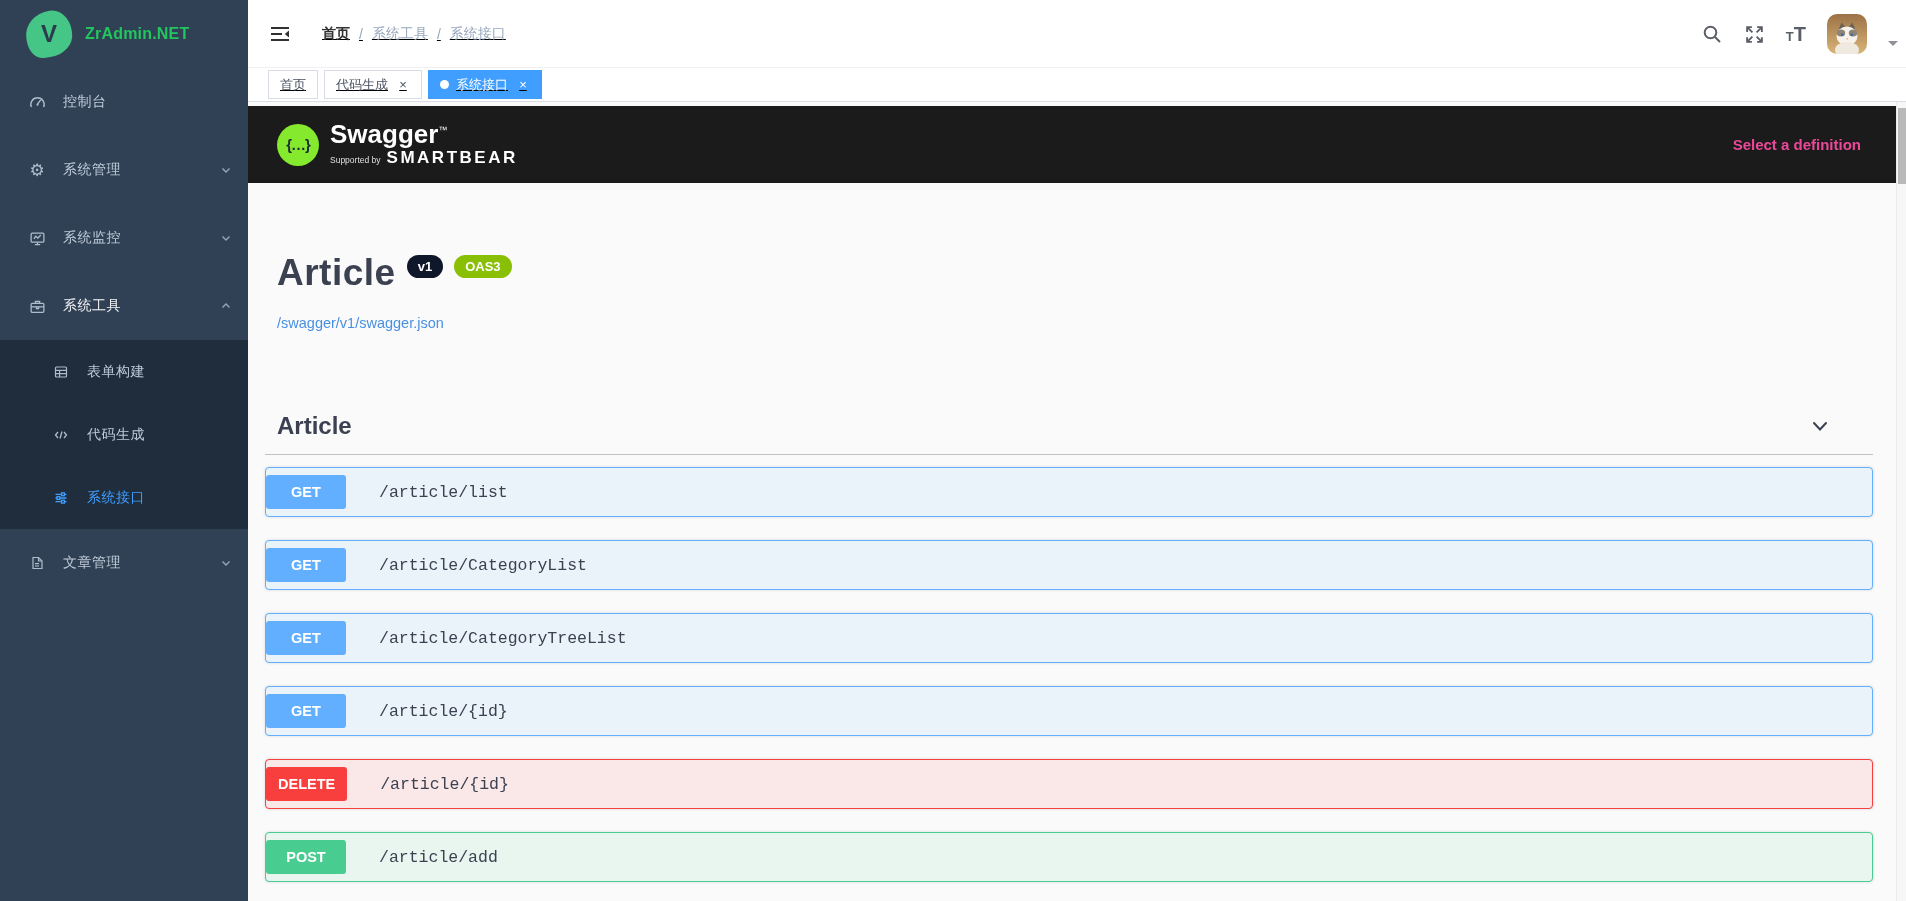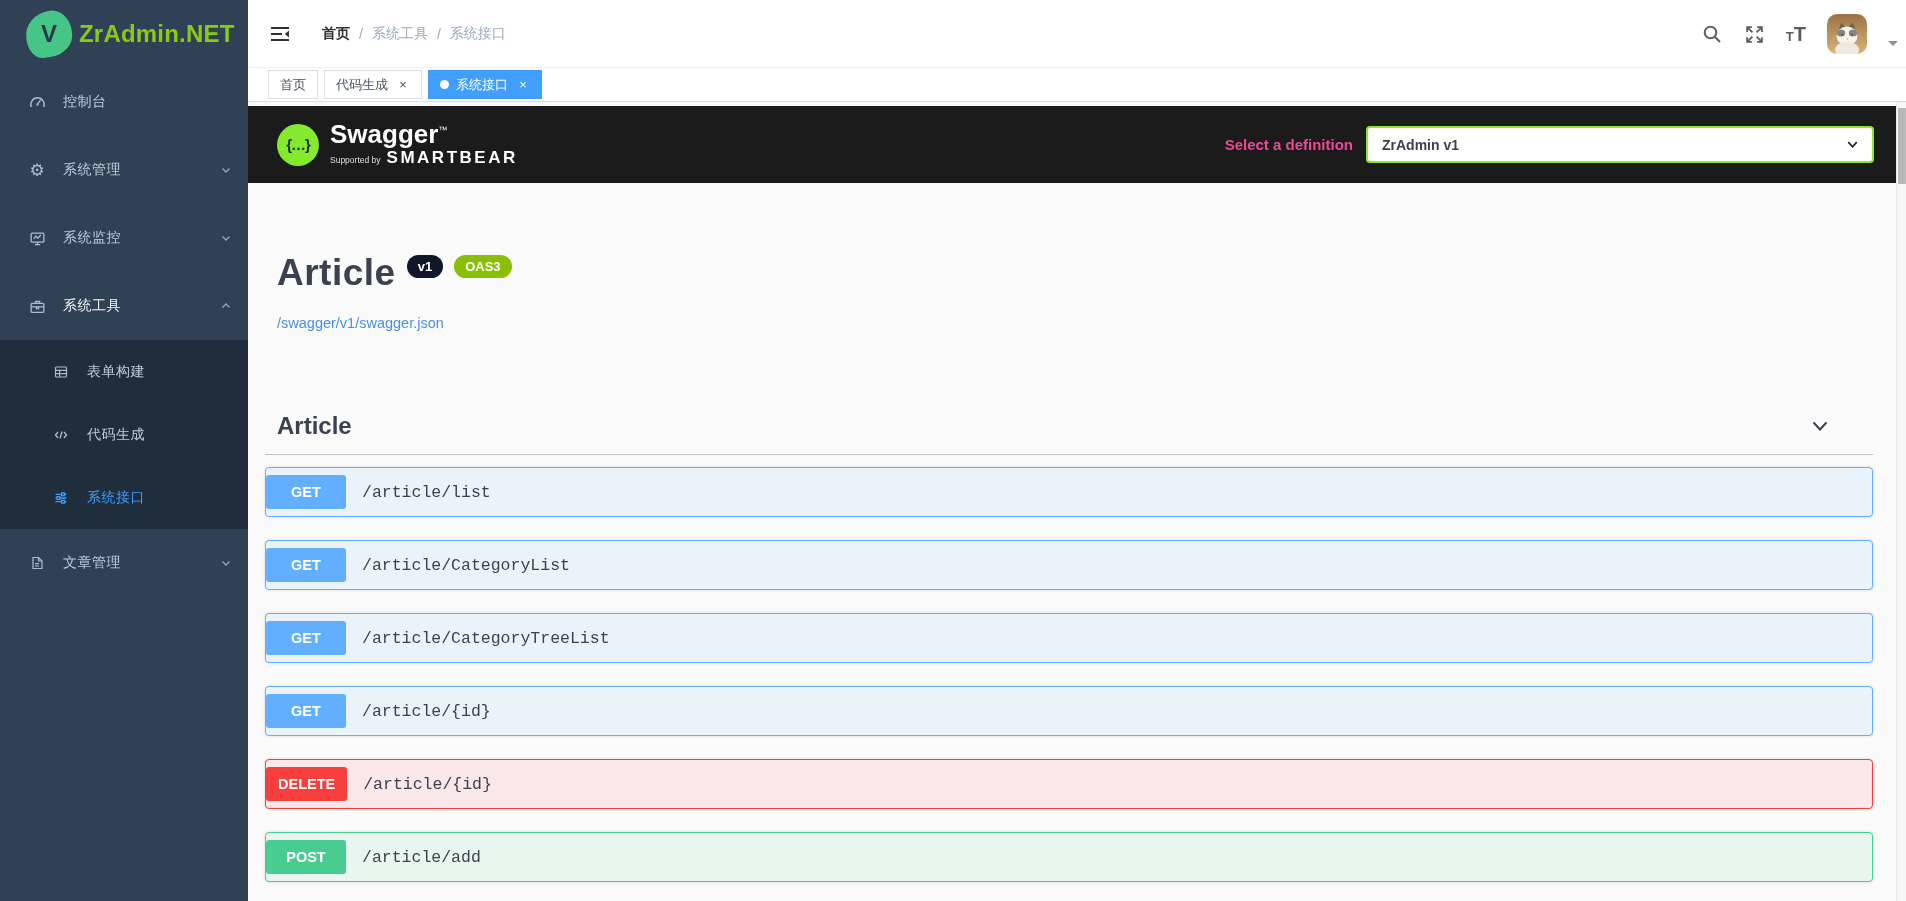--- a/index.html
+++ b/index.html
@@ -7,35 +7,35 @@
               font-family:"Liberation Sans","DejaVu Sans",sans-serif; }
   .app { position:relative; width:1906px; height:901px; }
 
   
   .sidebar { position:absolute; left:0; top:0; width:248px; height:901px; background:#304156; color:#bfcbd9; }
   .logo-row { display:flex; align-items:center; height:68px; padding-left:26px; }
   .logo-blob { width:46px; height:46px; background:#45c586;
                border-radius:62% 45% 58% 34% / 55% 52% 48% 45%;
                transform:rotate(-8deg); display:flex; align-items:center; justify-content:center; }
   .logo-blob span { transform:rotate(8deg); color:#2c3a4d; font-weight:700; font-size:24px; }
-  .logo-text { margin-left:7px; font-size:24px; font-weight:700; color:#84cc16; letter-spacing:.2px; }
+  .logo-text { margin-left:13px; font-size:16px; font-weight:700; color:#22c55e; letter-spacing:.2px; }
   .menu-item { display:flex; align-items:center; height:68px; padding:0 16px 0 26px; font-size:14px; cursor:pointer; }
   .menu-item .mi-icon { width:22px; display:flex; justify-content:center; align-items:center; margin-right:15px; color:#aebccb; }
   .menu-item .mi-label { flex:1; letter-spacing:.5px; }
   .menu-item.parent-active { color:#f4f4f5; }
   .submenu { background:#1f2d3d; }
   .submenu .menu-item { height:63px; padding-left:50px; }
   .menu-item.active { color:#409eff; }
   .menu-item.active .mi-icon { color:#409eff; }
   .chev { color:#98a6b5; }
   .chev.up { transform:rotate(180deg); }
   .gear-glyph { font-size:17px; line-height:1; }
 
   
-  .main { position:absolute; left:248px; top:0; width:1658px; height:901px; }
+  .main { position:absolute; left:248px; top:0; width:1658px; height:901px;text-decoration:underline; }
   .header { height:68px; background:#fff; display:flex; align-items:center; position:relative; border-bottom:1px solid #f0f0f0; }
   .hamburger { margin-left:22px; cursor:pointer; display:flex; }
   .breadcrumb { margin-left:32px; font-size:14px; display:flex; align-items:center; gap:9px; }
   .crumb-home { color:#303133; font-weight:600; }
   .crumb { color:#97a8be; }
   .crumb-sep { color:#97a8be; }
   .header-right { position:absolute; right:8px; top:0; height:68px; display:flex; align-items:center; gap:21px; }
   .hicon { color:#5a5e66; display:flex; cursor:pointer; }
   .fzicon { color:#5a5e66; font-weight:600; cursor:pointer; display:flex; align-items:baseline; }
   .fzicon .t-small { font-size:13px; }
@@ -84,21 +84,21 @@
   .op-row { height:50px; border-radius:4px; display:flex; align-items:center; border:1px solid; margin-bottom:23px;
             box-shadow:0 0 3px rgba(0,0,0,.15); cursor:pointer; }
   .op-row.get    { background:#ebf3fa; border-color:#61affe; }
   .op-row.delete { background:#fae7e7; border-color:#f93e3e; }
   .op-row.post   { background:#e8f6ef; border-color:#49cc90; }
   .method { min-width:80px; padding:9px 12px; border-radius:3px; color:#fff; font-weight:700;
             font-size:14.5px; text-align:center; }
   .op-row.get .method    { background:#61affe; }
   .op-row.delete .method { background:#f93e3e; }
   .op-row.post .method   { background:#49cc90; }
-  .op-path { margin-left:16px; font-size:16.5px; color:#3b4151; font-family:"Liberation Mono","DejaVu Sans Mono",monospace; }
+  .op-path { margin-left:33px; font-size:16.5px; color:#3b4151; font-family:"Liberation Mono","DejaVu Sans Mono",monospace; }
 
   .scrollbar { position:absolute; right:0; top:0; width:10px; height:799px; background:#f7f7f7; border-left:1px solid #ebebeb; }
   .scroll-thumb { position:absolute; top:6px; left:1px; width:8px; height:76px; background:#b9b9b9; }
 </style>
 </head>
 <body>
 
 <div class="app">
 
   <aside class="sidebar">
@@ -290,28 +290,20 @@
           <div class="brand-col">
             <div class="brand-name"><span>Swagger</span><sup>™</sup></div>
             <div class="brand-sub">
               <span class="sub-small">Supported by</span>
               <span class="sub-big">SMARTBEAR</span>
             </div>
           </div>
         </div>
         <div class="topbar-right">
           <span class="select-label">Select a definition</span>
-          <div class="definition-select">
-            <span>ZrAdmin v1</span>
-            <span class="sel-chev">
-              <svg width="15" height="15" viewBox="0 0 16 16" fill="none" stroke="currentColor" stroke-width="1.8">
-                  <path d="M3.5 5.5 8 10.5l4.5-5"></path>
-                </svg>
-            </span>
-          </div>
         </div>
       </div>
 
       <div class="info-title-row">
         <span class="info-title">Article</span>
         <span class="badge version">v1</span>
         <span class="badge oas">OAS3</span>
       </div>
       <a class="spec-link">/swagger/v1/swagger.json</a>
 

